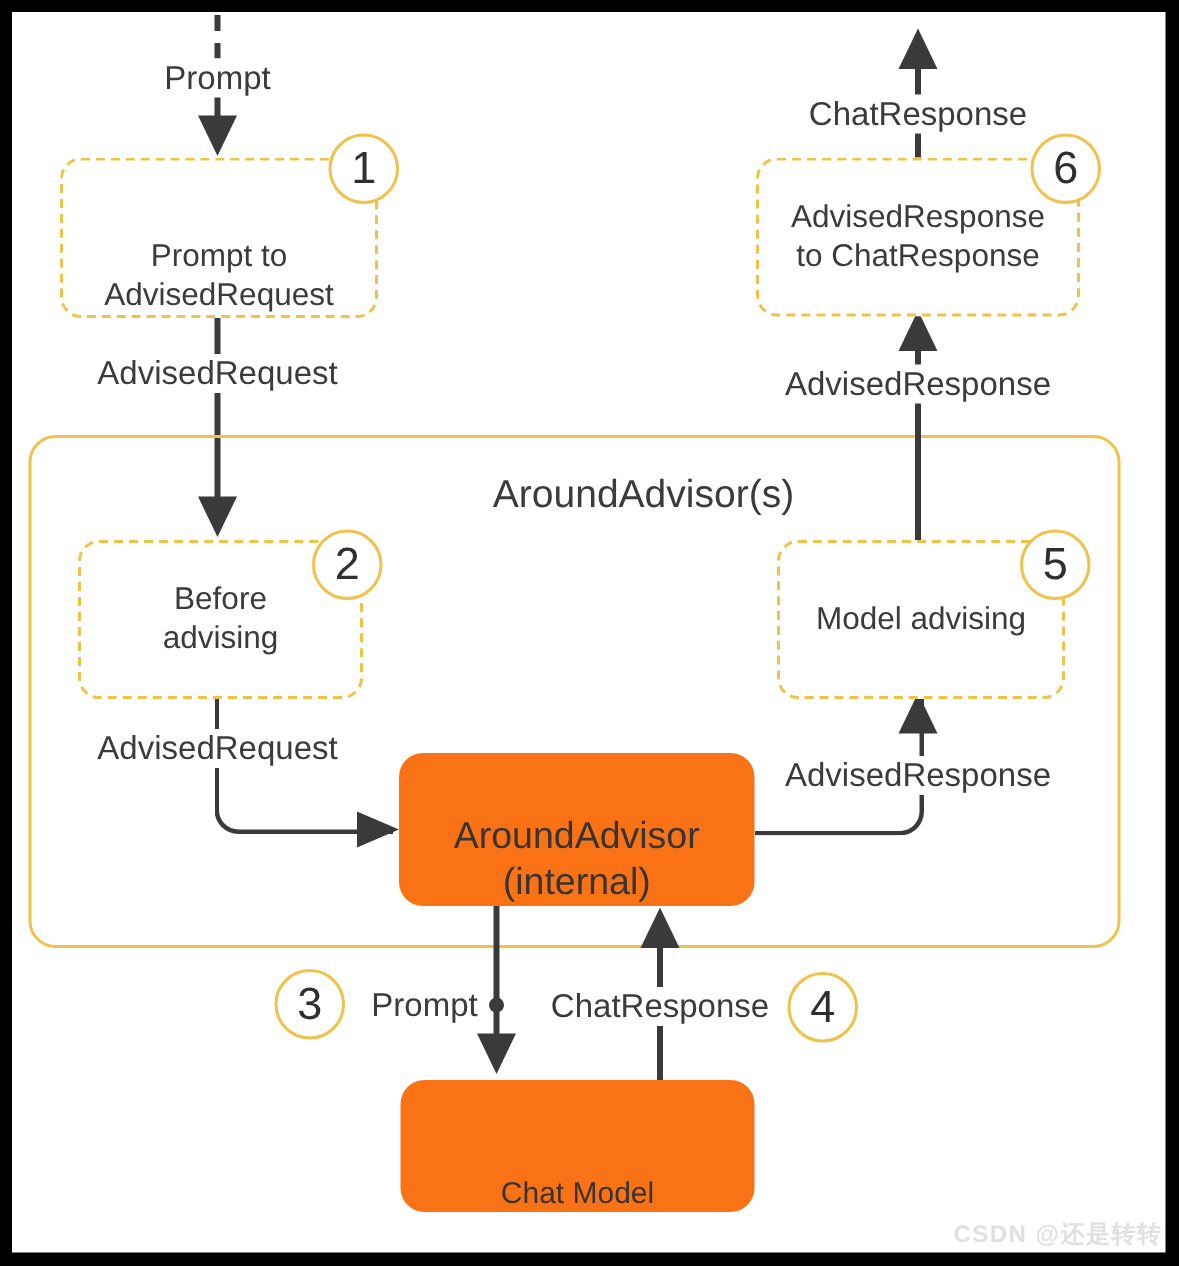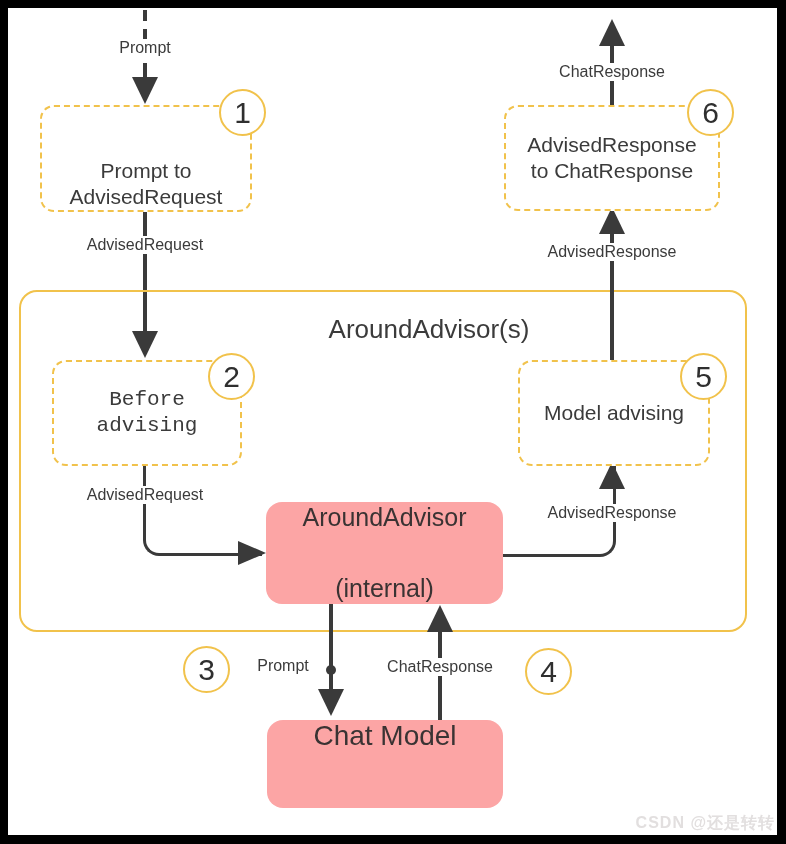--- a/index.html
+++ b/index.html
@@ -21,22 +21,22 @@
   }
   .container-title{
     position:absolute;text-align:center;font-size:26px;color:#3B3B3B;z-index:2;padding-left:48px;
   }
   .dashed-box{
     position:absolute;border:2.5px dashed #F1C24B;border-radius:14px;
     background:#fff;display:flex;flex-direction:column;align-items:center;justify-content:center;
     font-size:21px;color:#3B3B3B;line-height:26px;text-align:center;z-index:2;
   }
   .solid-box{
-    position:absolute;background:#fca5a5;border-radius:16px;
-    display:flex;flex-direction:column;align-items:center;justify-content:space-between;
+    position:absolute;background:#f97316;border-radius:16px;
+    display:flex;flex-direction:column;align-items:center;justify-content:flex-end;
     color:#3A3333;text-align:center;z-index:3;
   }
   .badge{
     position:absolute;width:47px;height:47px;border-radius:50%;
     border:2px solid #F1C24B;background:#fff;box-sizing:border-box;
     display:flex;align-items:center;justify-content:center;
     font-size:30px;color:#2F2F2F;z-index:5;
   }
   
   .vline{position:absolute;width:3.5px;background:#3A3A3A;z-index:1;}
@@ -68,21 +68,21 @@
     border-left:28px solid #3A3A3A;
   }
   .dot{
     position:absolute;width:10px;height:10px;border-radius:50%;
     background:#3A3A3A;z-index:4;
   }
   
   .flow-label{
     position:absolute;transform:translateX(-50%);
     background:#fff;padding:0 5px;white-space:nowrap;
-    font-size:16px;color:#3B3B3B;z-index:4;
+    font-size:22px;color:#3B3B3B;z-index:4;
   }
   .watermark{
     position:absolute;right:11px;top:813px;
     font-size:16px;color:#E2DFDF;letter-spacing:1px;z-index:6;font-weight:bold;
   }
 </style>
 </head>
 <body>
 
 <div id="frame">
@@ -99,21 +99,21 @@
   </div>
   <div class="badge" style="left:219px;top:89px;">1</div>
 
   <div class="vline" style="left:143.2px;top:208px;height:126px;"></div>
   <div class="arrow-down" style="left:132px;top:331px;"></div>
   <div class="flow-label" style="left:145px;top:236px;">AdvisedRequest</div>
 
   <div class="container-box" style="left:19px;top:290px;width:724px;height:338px;"></div>
   <div class="container-title" style="left:19px;top:314px;width:724px;">AroundAdvisor(s)</div>
 
-  <div class="dashed-box" style="left:52px;top:360px;width:186px;height:102px;font-family:Liberation Mono, monospace;">
+  <div class="dashed-box" style="left:52px;top:360px;width:186px;height:102px;">
     <div>Before</div>
     <div>advising</div>
   </div>
   <div class="badge" style="left:208px;top:353px;">2</div>
 
   <div class="elbow-left" style="left:143.2px;top:462px;width:116px;height:91px;"></div>
   <div class="flow-label" style="left:145px;top:486px;">AdvisedRequest</div>
   <div class="arrow-right" style="left:238px;top:541px;"></div>
 
   <div class="solid-box" style="left:266px;top:502px;width:237px;height:102px;font-size:25px;line-height:31px;">
@@ -148,18 +148,18 @@
   <div class="arrow-down" style="left:318px;top:689px;"></div>
   <div class="dot" style="left:326px;top:665px;"></div>
   <div class="badge" style="left:183px;top:646px;">3</div>
   <div class="flow-label" style="left:283px;top:657px;background:transparent;">Prompt</div>
 
   <div class="vline" style="left:438.2px;top:630px;height:90px;"></div>
   <div class="arrow-up" style="left:427px;top:605px;"></div>
   <div class="flow-label" style="left:440px;top:658px;">ChatResponse</div>
   <div class="badge" style="left:525px;top:648px;">4</div>
 
-  <div class="solid-box" style="left:267px;top:720px;width:236px;height:88px;font-size:28px;">
+  <div class="solid-box" style="left:267px;top:720px;width:236px;height:88px;font-size:20px;">
     <div>Chat Model</div>
   </div>
 
   <div class="watermark">CSDN @还是转转</div>
 </div>
 
 </body></html>

